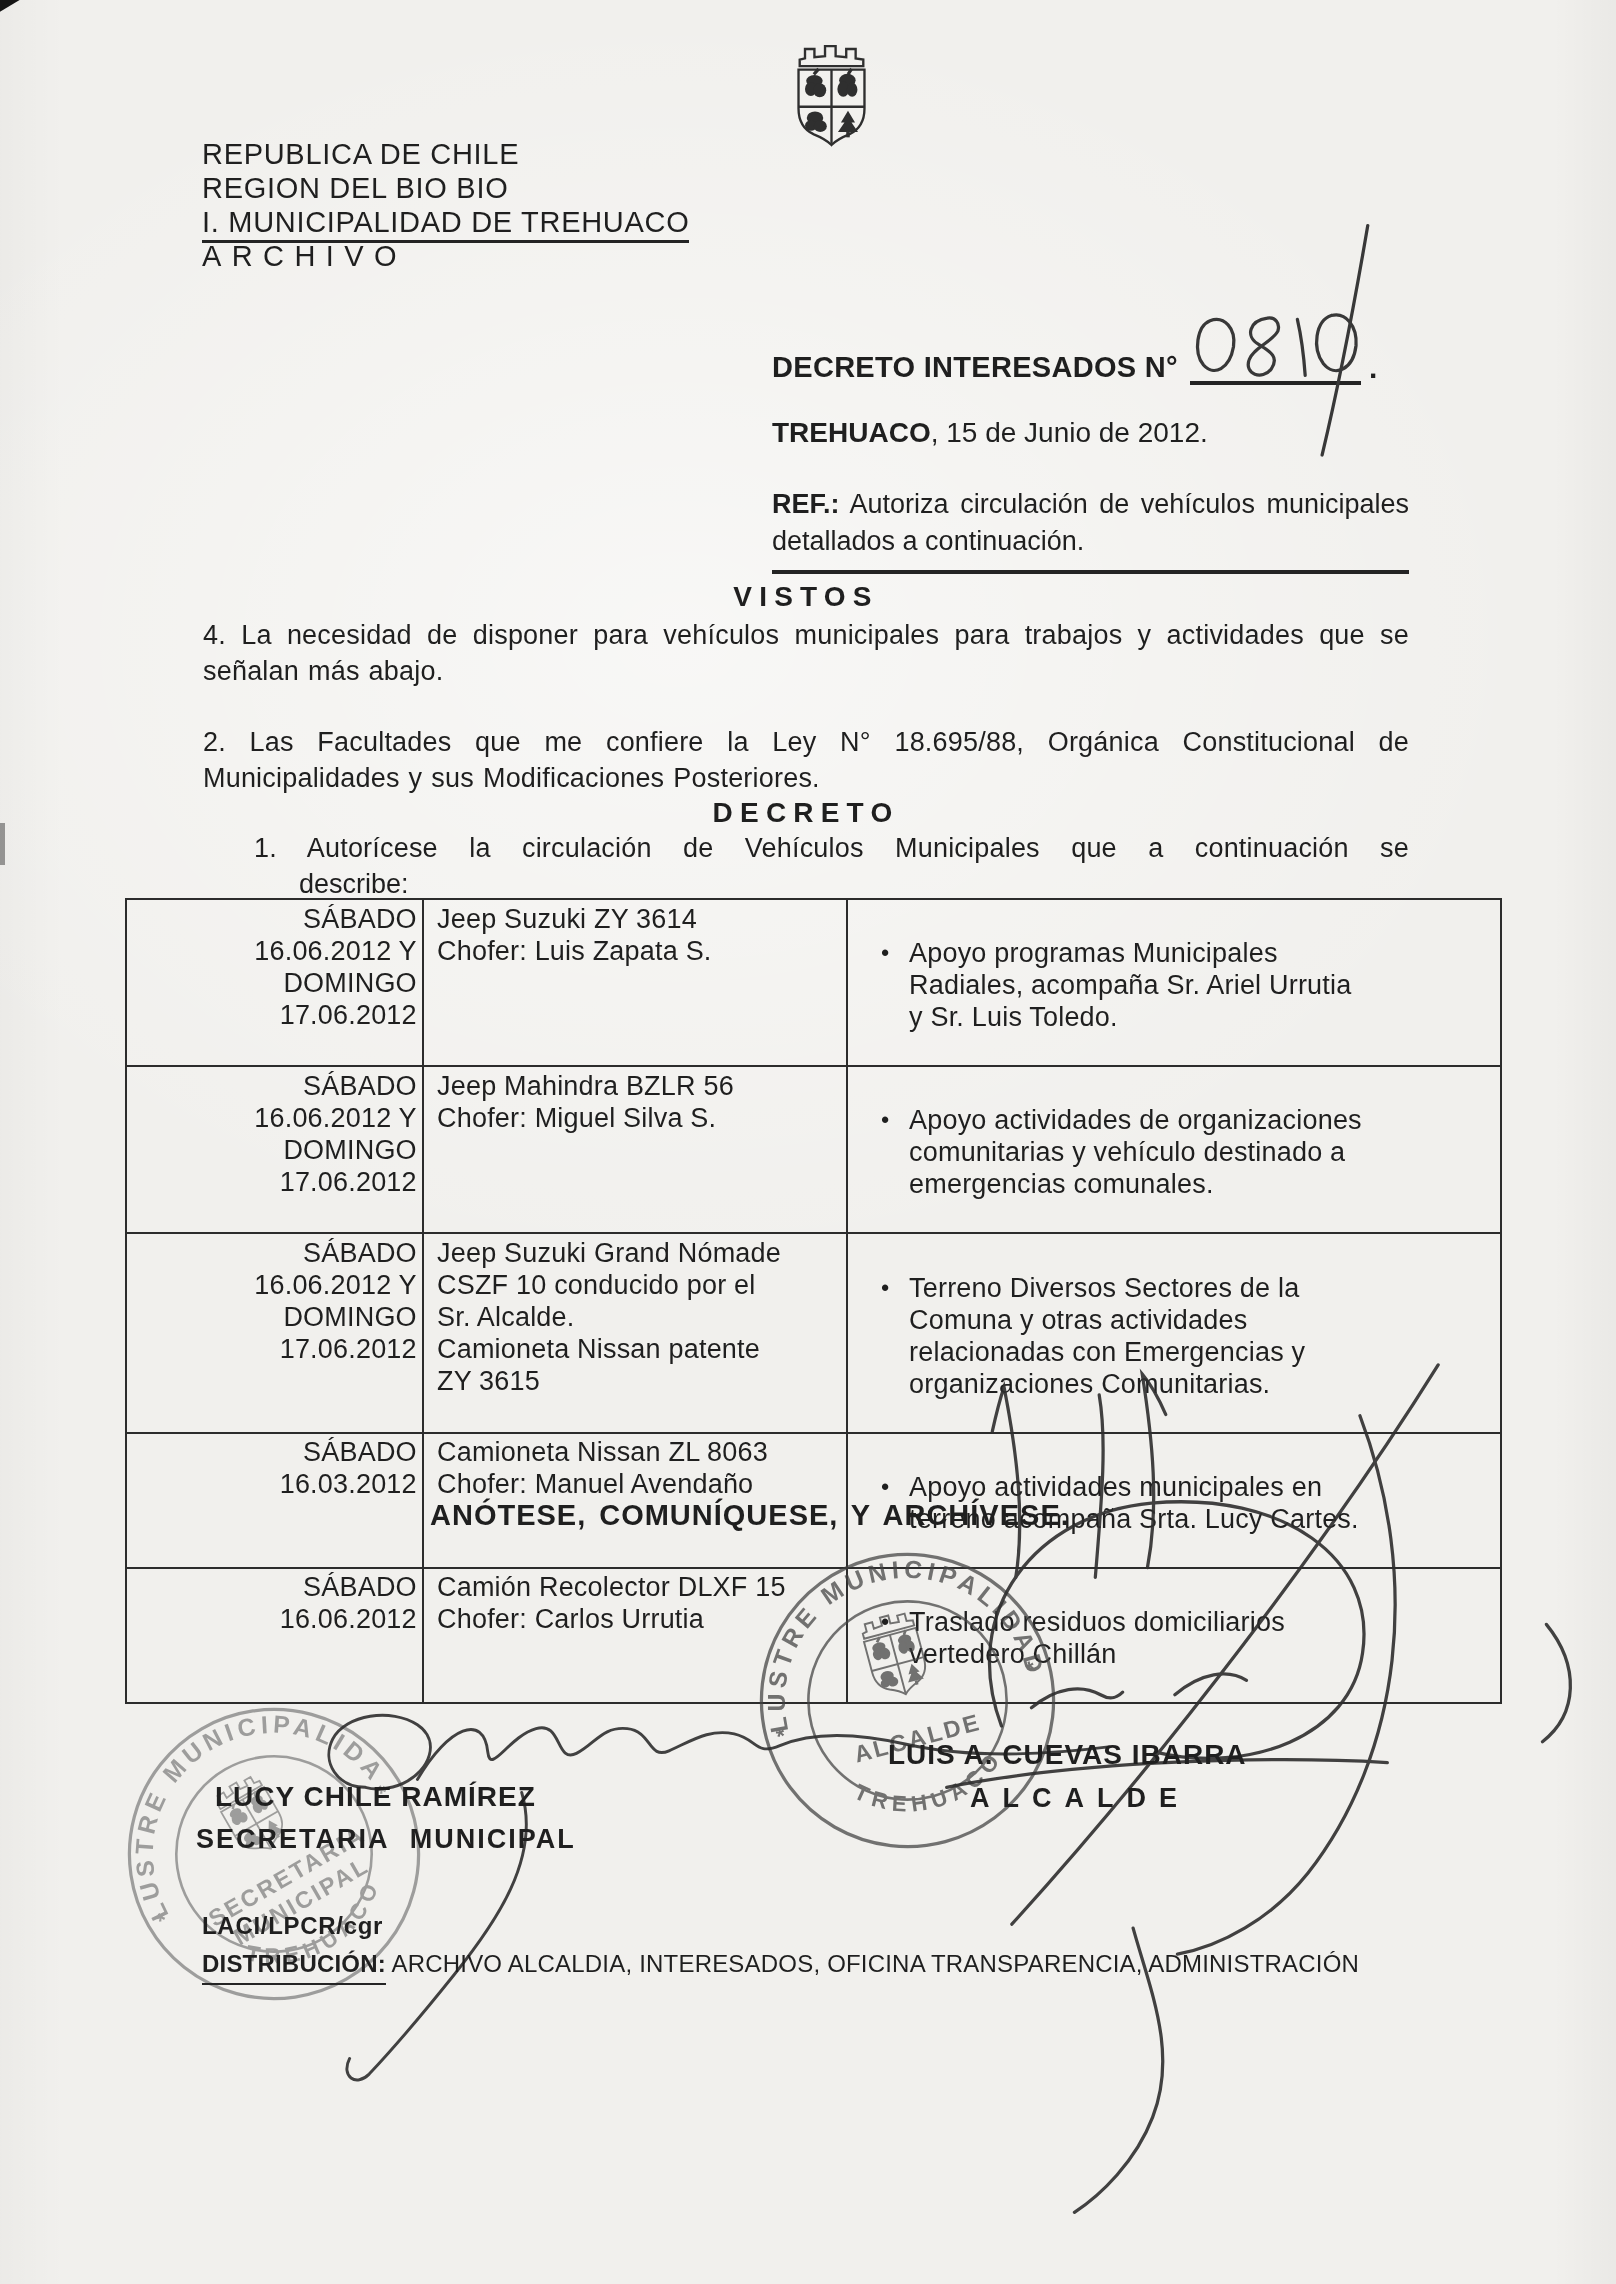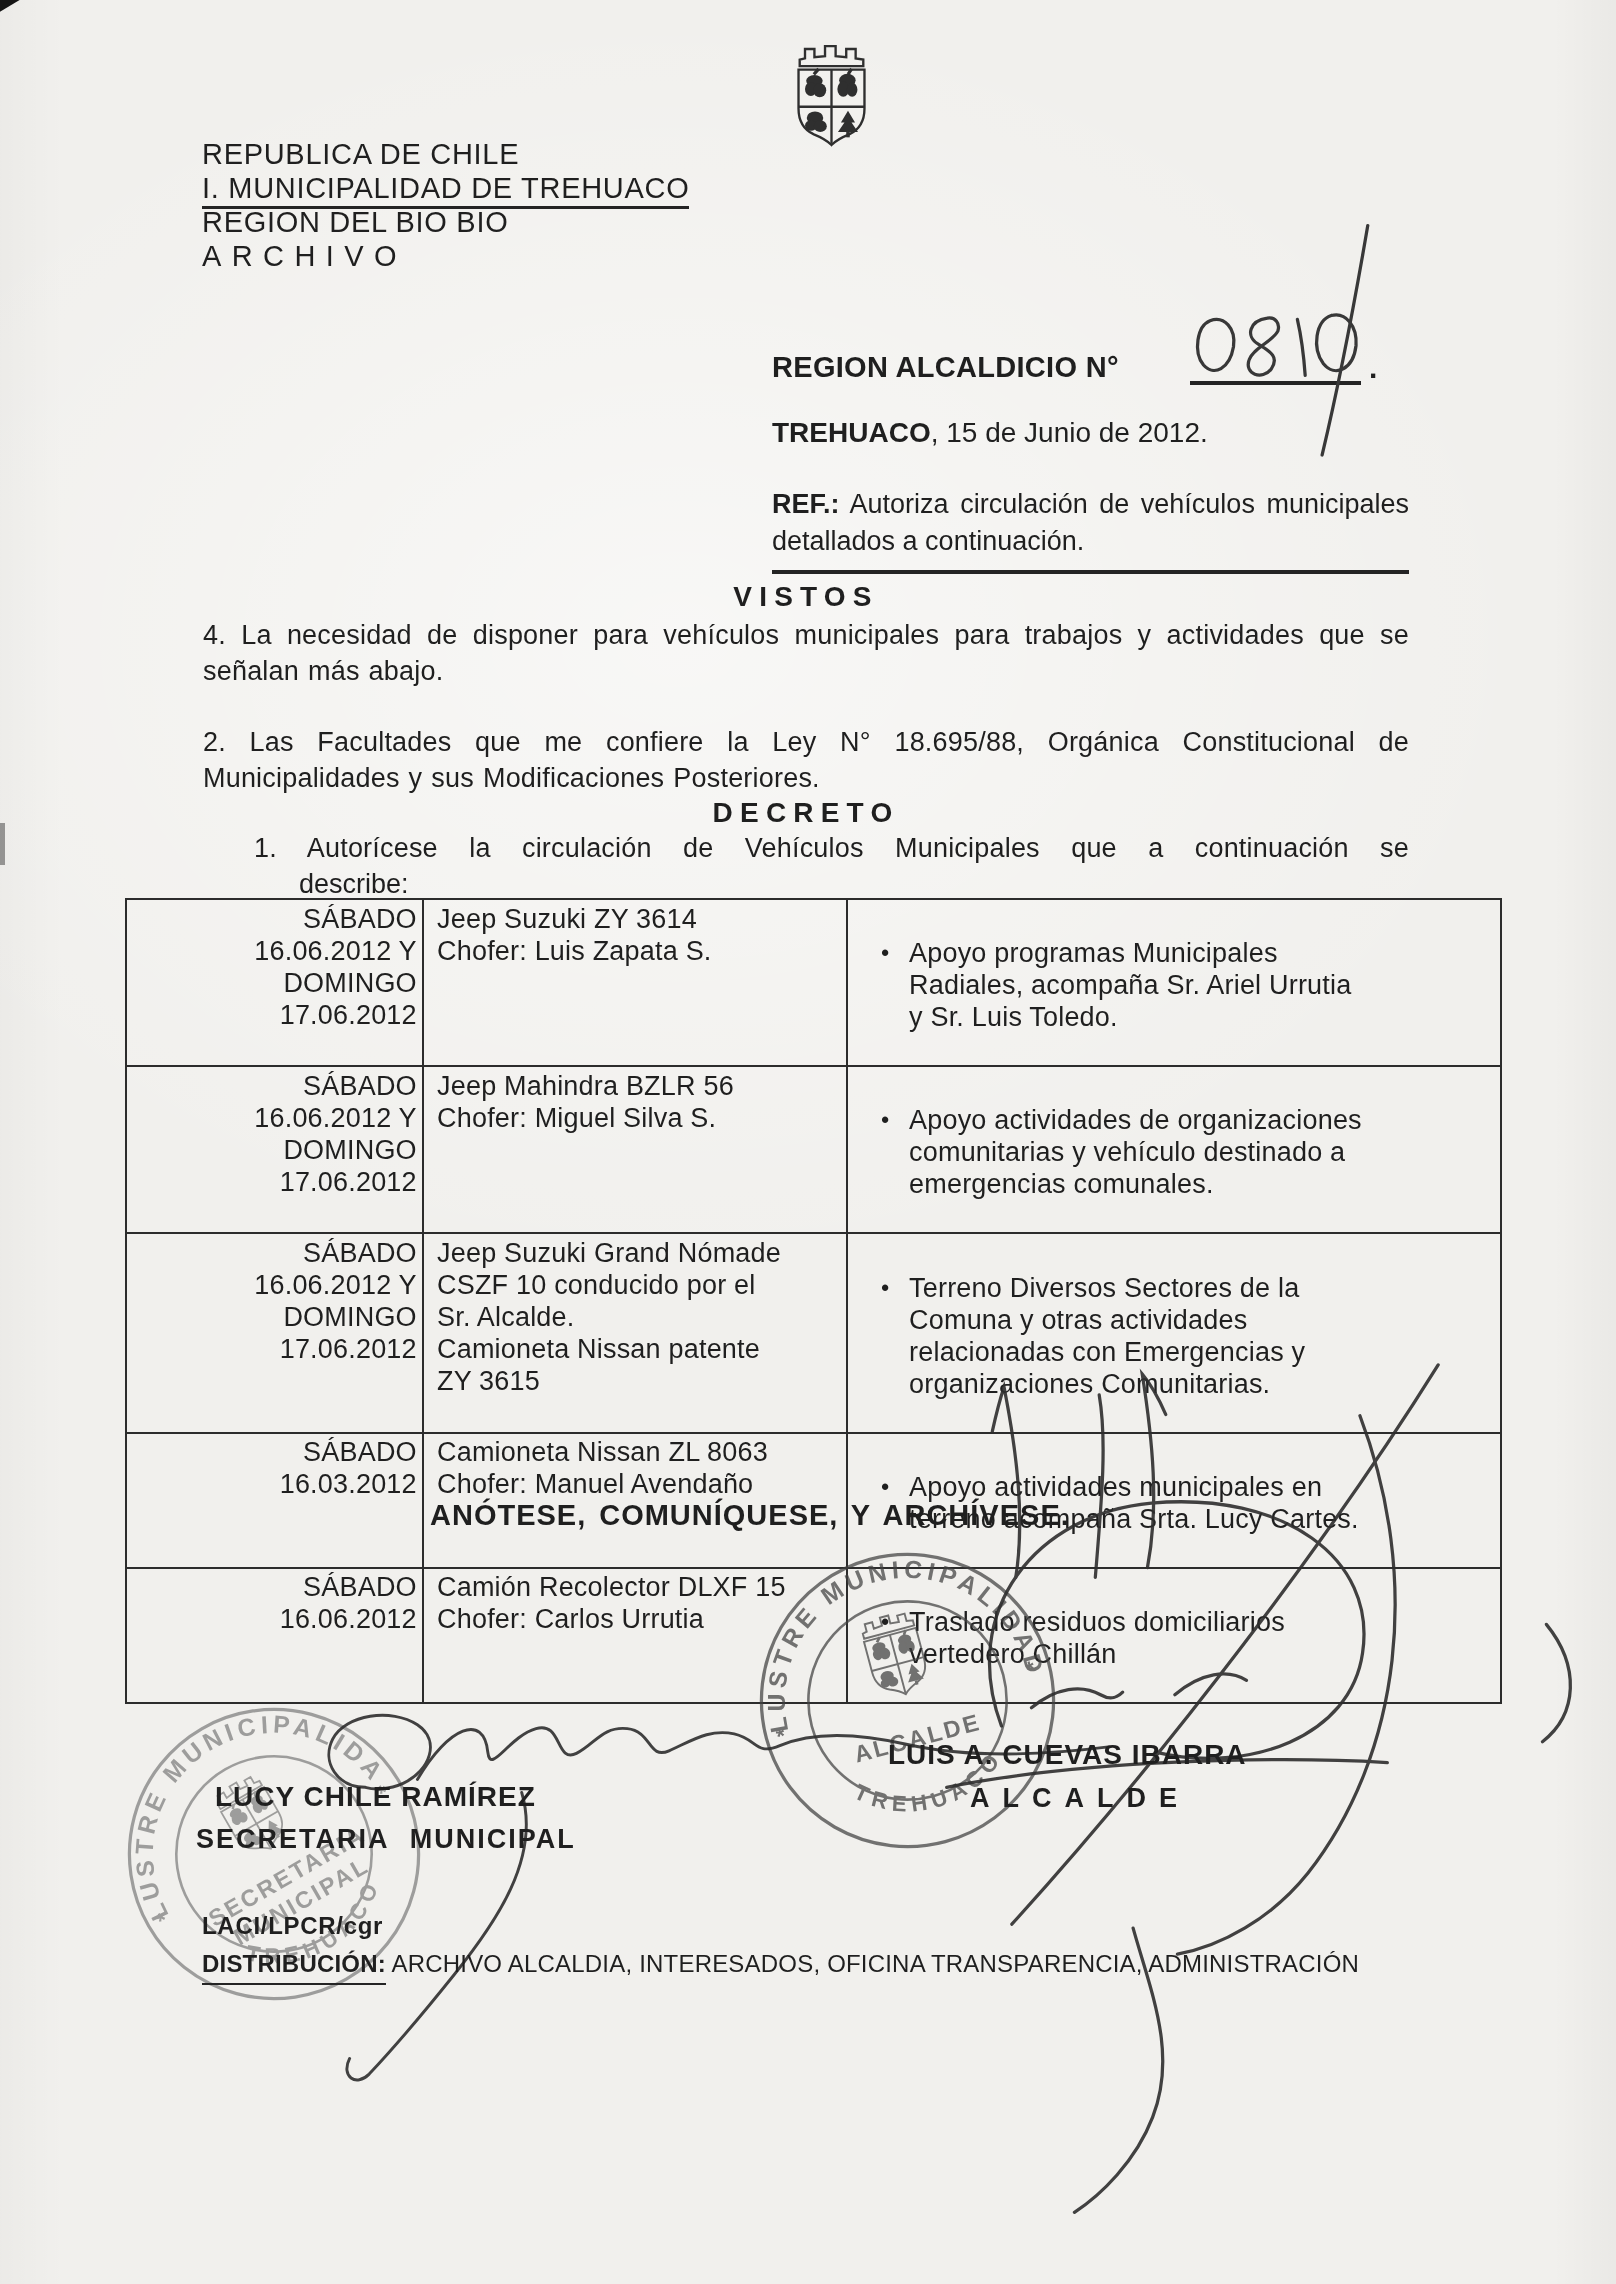--- a/index.html
+++ b/index.html
@@ -98,26 +98,26 @@
 
 <div class="abs corner"></div>
 <div class="abs speck"></div>
 
 <svg class="abs" style="left:790px;top:42px;width:83px;height:110px;color:#2f2f2f" viewBox="0 0 128 168" width="83" height="110">
   <use href="#crest" width="128" height="168"></use>
 </svg>
 
 <div class="abs hdr">
   <div>REPUBLICA DE CHILE</div>
+  <div>REGION DEL BIO BIO</div>
   <div><span class="muni">I. MUNICIPALIDAD DE TREHUACO</span></div>
-  <div>REGION DEL BIO BIO</div>
   <div class="alc">ARCHIVO</div>
 </div>
 
-<div class="abs decree-title">REGION ALCALDICIO N°</div>
+<div class="abs decree-title">DECRETO INTERESADOS N°</div>
 <div class="abs num-underline"></div>
 <div class="abs num-period">.</div>
 
 <svg class="abs" style="left:0;top:0;width:1617px;height:2284px;pointer-events:none" aria-label="0810" viewBox="0 0 2480 3504" width="1617" height="2284">
   <g class="pen-thin">
     <path d="M 1856,492 C 1836,500 1830,540 1846,560 C 1862,578 1886,566 1892,532 C 1896,504 1878,484 1856,492"></path>
     <path d="M 1944,488 C 1916,492 1910,516 1930,528 C 1950,540 1962,548 1950,566 C 1936,584 1908,574 1916,552 C 1922,534 1952,524 1960,508 C 1964,496 1956,486 1944,488"></path>
     <path d="M 1990,490 C 1996,516 2000,548 2002,576"></path>
     <path d="M 2042,484 C 2018,492 2012,534 2030,558 C 2048,580 2076,566 2080,530 C 2082,500 2064,478 2042,484"></path>
     <path d="M 2098,346 C 2082,440 2056,580 2028,698"></path>

